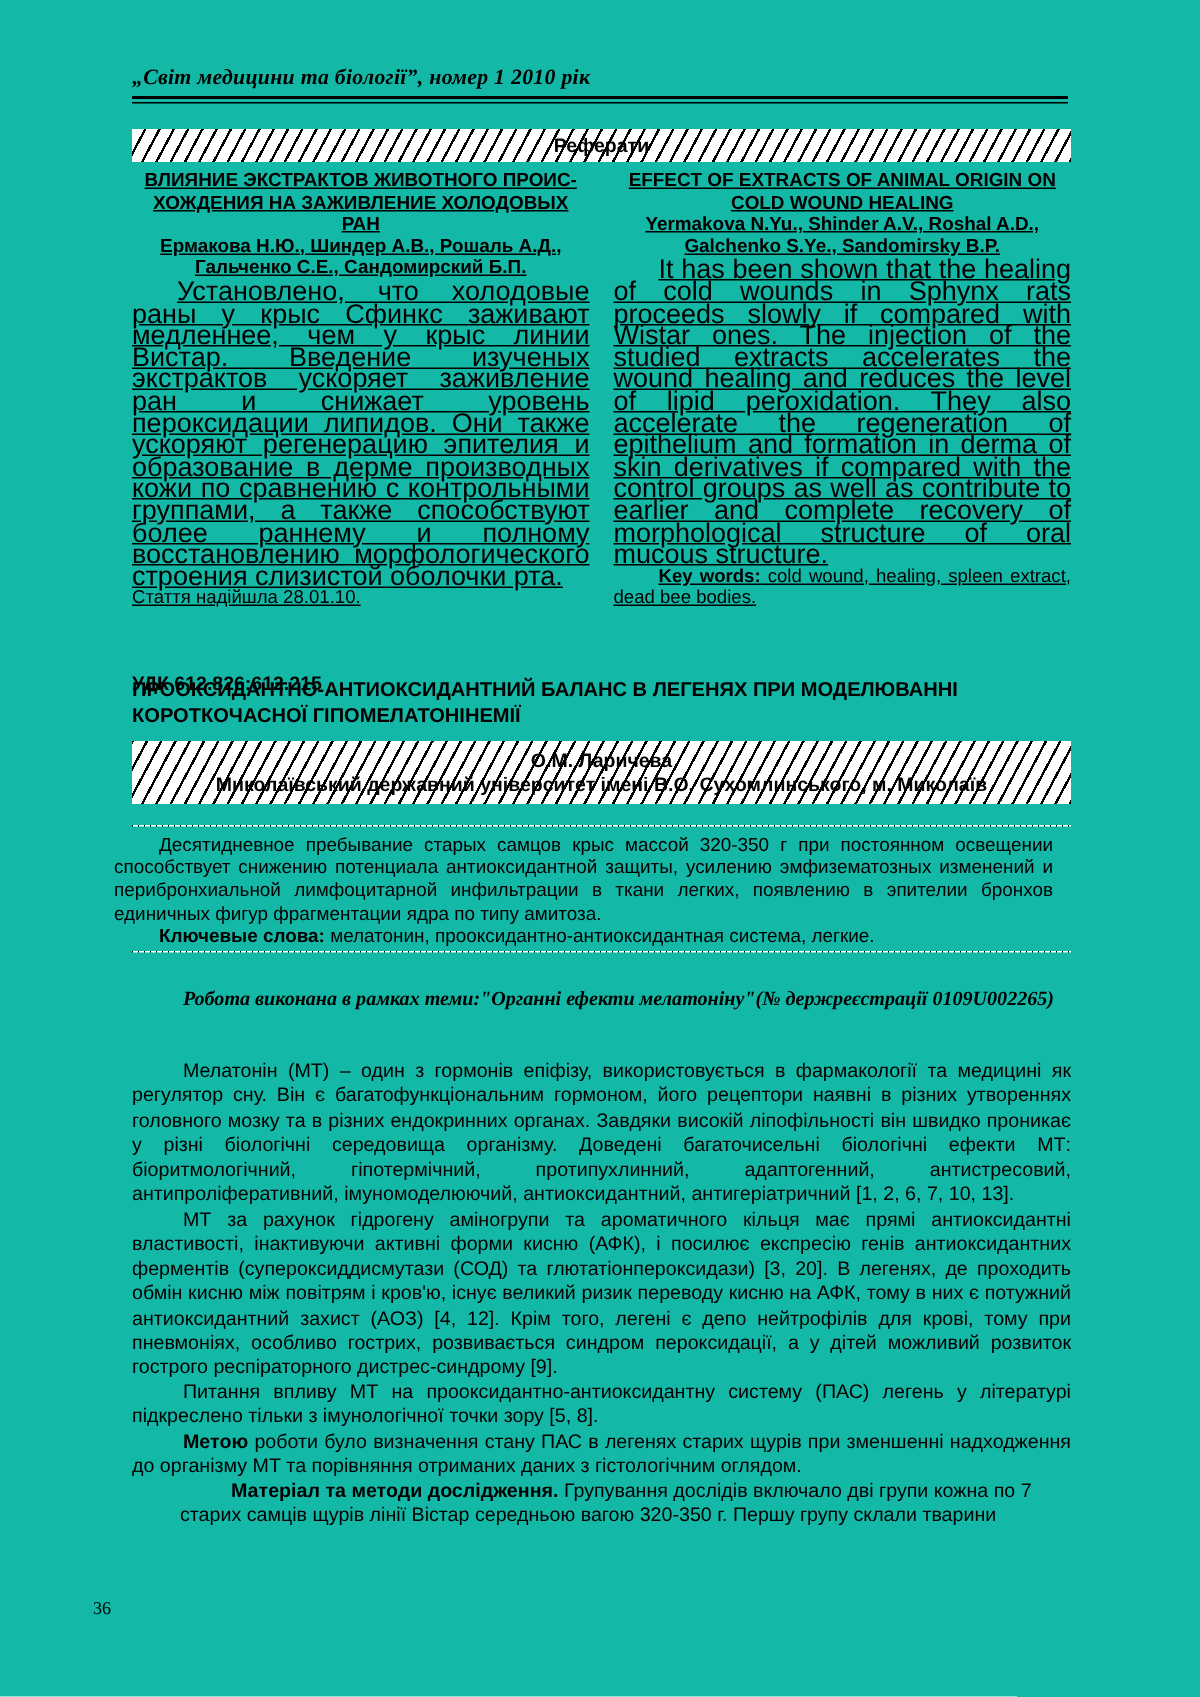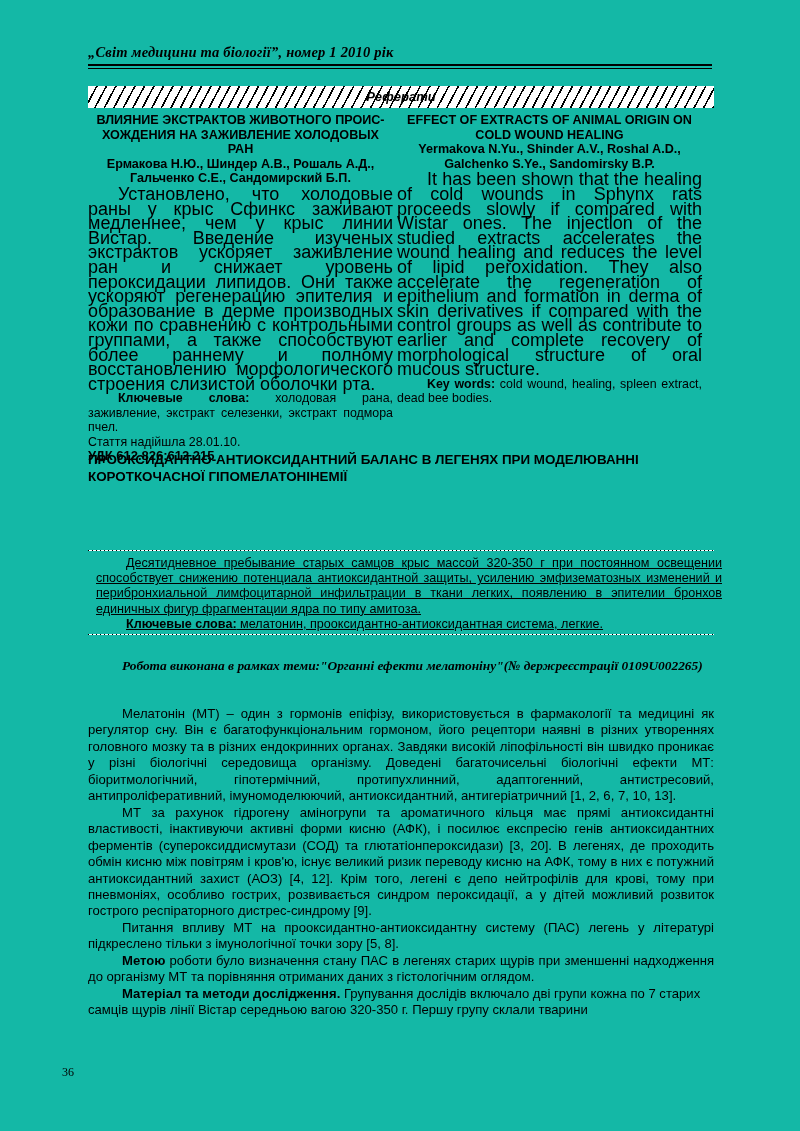--- a/index.html
+++ b/index.html
@@ -47,39 +47,39 @@
   .hatch-band {
     position: absolute;
     background-image: repeating-linear-gradient(
         -62deg,
         #000 0px, #000 1.6px,
         #ffffff 1.6px, #ffffff 8.4px);
     display: flex;
     flex-direction: column;
     align-items: center;
     justify-content: center;
-    font-style: italic;
   }
   .hatch-band .band-line {
     font-weight: bold;
     font-size: 13px;
     line-height: 16px;
     color: #000;
     text-align: center;
     white-space: nowrap;
   }
 
   
   .abstract-cols {
     position: absolute;
     left: 88px;
     top: 113px;
     width: 626px;
     display: flex;
-    gap: 4px;
+    gap: 16px;
+    text-decoration: underline;
   }
   .abs-col { width: 305px; }
   .abs-title {
     font-weight: bold;
     font-size: 12.6px;
     line-height: 14.6px;
     text-align: center;
   }
   .abs-authors {
     font-weight: bold;
@@ -130,24 +130,23 @@
   .dot-rule {
     position: absolute;
     left: 88px;
     width: 626px;
     height: 1px;
     background-image: repeating-linear-gradient(
         to right, #000 0px, #000 1px, #fff 1px, #fff 4px);
   }
   .ua-abstract {
     position: absolute;
-    left: 96px;
+    left: 76px;
     top: 556px;
     width: 626px;
-    text-decoration: underline;
   }
   .ua-abstract p {
     margin: 0;
     font-size: 12.6px;
     line-height: 15.2px;
     text-align: justify;
     text-indent: 30px;
   }
   .ua-abstract p b { font-weight: bold; }
 
@@ -173,21 +172,21 @@
     width: 626px;
   }
   .body-text p {
     margin: 0;
     font-size: 13.1px;
     line-height: 16.45px;
     text-align: justify;
     text-indent: 34px;
   }
   .body-text p b { font-weight: bold; }
-  .body-text p:last-child { text-align: left; }
+  .body-text p:last-child { text-align: left; margin-left: 32px; }
 
   
   .folio {
     position: absolute;
     left: 62px;
     top: 1065px;
     font-family: "Liberation Serif", serif;
     font-size: 12px;
   }
 </style>
@@ -204,37 +203,40 @@
   <div class="hatch-band" style="left:88px; top:86px; width:626px; height:22px;">
     <div class="band-line">Реферати</div>
   </div>
 
   <div class="abstract-cols">
 
     <div class="abs-col">
       <div class="abs-title">ВЛИЯНИЕ ЭКСТРАКТОВ ЖИВОТНОГО ПРОИС-ХОЖДЕНИЯ НА ЗАЖИВЛЕНИЕ ХОЛОДОВЫХ РАН</div>
       <div class="abs-authors">Ермакова Н.Ю., Шиндер А.В., Рошаль А.Д., Гальченко С.Е., Сандомирский Б.П.</div>
       <div class="abs-body">Установлено, что холодовые раны у крыс Сфинкс заживают медленнее, чем у крыс линии Вистар. Введение изученых экстрактов ускоряет заживление ран и снижает уровень пероксидации липидов. Они также ускоряют регенерацию эпителия и образование в дерме производных кожи по сравнению с контрольными группами, а также способствуют более раннему и полному восстановлению морфологического строения слизистой оболочки рта.</div>
-      <div class="abs-kw"><b>Ключевые слова:</b><span> холодовая рана, заживление, экстракт селезенки, экстракт подмора пчел.</span></div>
       <div class="abs-received">Стаття надійшла 28.01.10.</div>
     </div>
 
     <div class="abs-col">
       <div class="abs-title">EFFECT OF EXTRACTS OF ANIMAL ORIGIN ON COLD WOUND HEALING</div>
       <div class="abs-authors">Yermakova N.Yu., Shinder A.V., Roshal A.D., Galchenko S.Ye., Sandomirsky B.P.</div>
       <div class="abs-body">It has been shown that the healing of cold wounds in Sphynx rats proceeds slowly if compared with Wistar ones. The injection of the studied extracts accelerates the wound healing and reduces the level of lipid peroxidation. They also accelerate the regeneration of epithelium and formation in derma of skin derivatives if compared with the control groups as well as contribute to earlier and complete recovery of morphological structure of oral mucous structure.</div>
       <div class="abs-kw"><b>Key words:</b><span> cold wound, healing, spleen extract, dead bee bodies.</span></div>
     </div>
 
   </div>
 
   <div class="udc">УДК 612.826:612.215</div>
 
   <div class="main-title">ПРООКСИДАНТНО-АНТИОКСИДАНТНИЙ БАЛАНС В ЛЕГЕНЯХ ПРИ МОДЕЛЮВАННІ КОРОТКОЧАСНОЇ ГІПОМЕЛАТОНІНЕМІЇ</div>
 
+  <div class="hatch-band" style="left:88px; top:494px; width:626px; height:42px;">
+    <div class="band-line">О.М. Ларичева</div>
+    <div class="band-line">Миколаївський державний університет імені В.О. Сухомлинського, м. Миколаїв</div>
+  </div>
 
   <div class="dot-rule" style="top:550px;"></div>
 
   <div class="ua-abstract">
     <p>Десятидневное пребывание старых самцов крыс массой 320-350 г при постоянном освещении способствует снижению потенциала антиоксидантной защиты, усилению эмфизематозных изменений и перибронхиальной лимфоцитарной инфильтрации в ткани легких, появлению в эпителии бронхов единичных фигур фрагментации ядра по типу амитоза.</p>
     <p><b>Ключевые слова:</b><span> мелатонин, прооксидантно-антиоксидантная система, легкие.</span></p>
   </div>
 
   <div class="dot-rule" style="top:634px;"></div>
 

